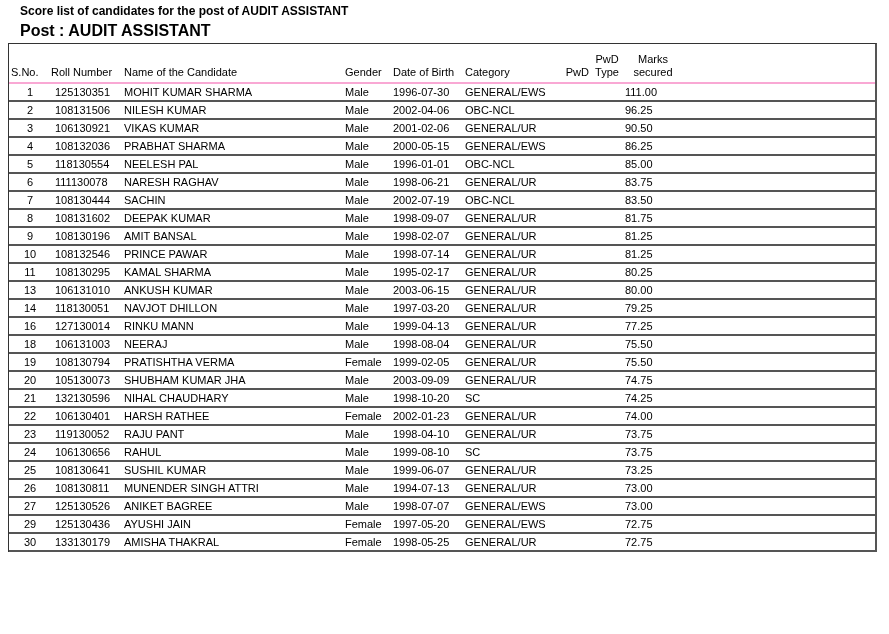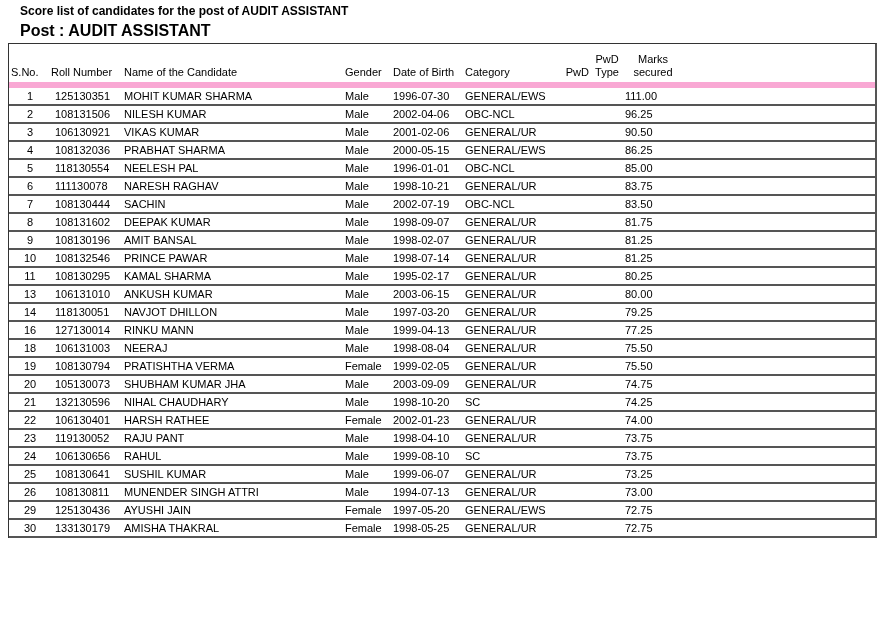--- a/index.html
+++ b/index.html
@@ -47,21 +47,21 @@
       table-layout: fixed;
     }
     th {
       font-weight: normal;
       font-size: 11px;
       line-height: 13px;
       text-align: left;
       vertical-align: bottom;
       padding: 0 0 3px 0;
       height: 35px;
-      border-bottom: 6px solid #f9a8d4;
+      border-bottom: 2px solid #f9a8d4;
       white-space: nowrap;
     }
     td {
       font-size: 11px;
       line-height: 14px;
       height: 16px;
       padding: 0;
       border-bottom: 2px solid #555;
       white-space: nowrap;
       vertical-align: middle;
@@ -167,21 +167,21 @@
           <td class="c-pwd"></td>
           <td class="c-pwdtype"></td>
           <td class="c-marks">85.00</td>
           <td class="c-fill"></td>
         </tr>
         <tr>
           <td class="c-sno">6</td>
           <td class="c-roll">111130078</td>
           <td class="c-name">NARESH RAGHAV</td>
           <td class="c-gender">Male</td>
-          <td class="c-dob">1998-10-21</td>
+          <td class="c-dob">1998-06-21</td>
           <td class="c-cat">GENERAL/UR</td>
           <td class="c-pwd"></td>
           <td class="c-pwdtype"></td>
           <td class="c-marks">83.75</td>
           <td class="c-fill"></td>
         </tr>
         <tr>
           <td class="c-sno">7</td>
           <td class="c-roll">108130444</td>
           <td class="c-name">SACHIN</td>
@@ -373,20 +373,32 @@
           <td class="c-marks">73.25</td>
           <td class="c-fill"></td>
         </tr>
         <tr>
           <td class="c-sno">26</td>
           <td class="c-roll">108130811</td>
           <td class="c-name">MUNENDER SINGH ATTRI</td>
           <td class="c-gender">Male</td>
           <td class="c-dob">1994-07-13</td>
           <td class="c-cat">GENERAL/UR</td>
+          <td class="c-pwd"></td>
+          <td class="c-pwdtype"></td>
+          <td class="c-marks">73.00</td>
+          <td class="c-fill"></td>
+        </tr>
+        <tr>
+          <td class="c-sno">27</td>
+          <td class="c-roll">125130526</td>
+          <td class="c-name">ANIKET BAGREE</td>
+          <td class="c-gender">Male</td>
+          <td class="c-dob">1998-07-07</td>
+          <td class="c-cat">GENERAL/EWS</td>
           <td class="c-pwd"></td>
           <td class="c-pwdtype"></td>
           <td class="c-marks">73.00</td>
           <td class="c-fill"></td>
         </tr>
         <tr>
           <td class="c-sno">29</td>
           <td class="c-roll">125130436</td>
           <td class="c-name">AYUSHI JAIN</td>
           <td class="c-gender">Female</td>

